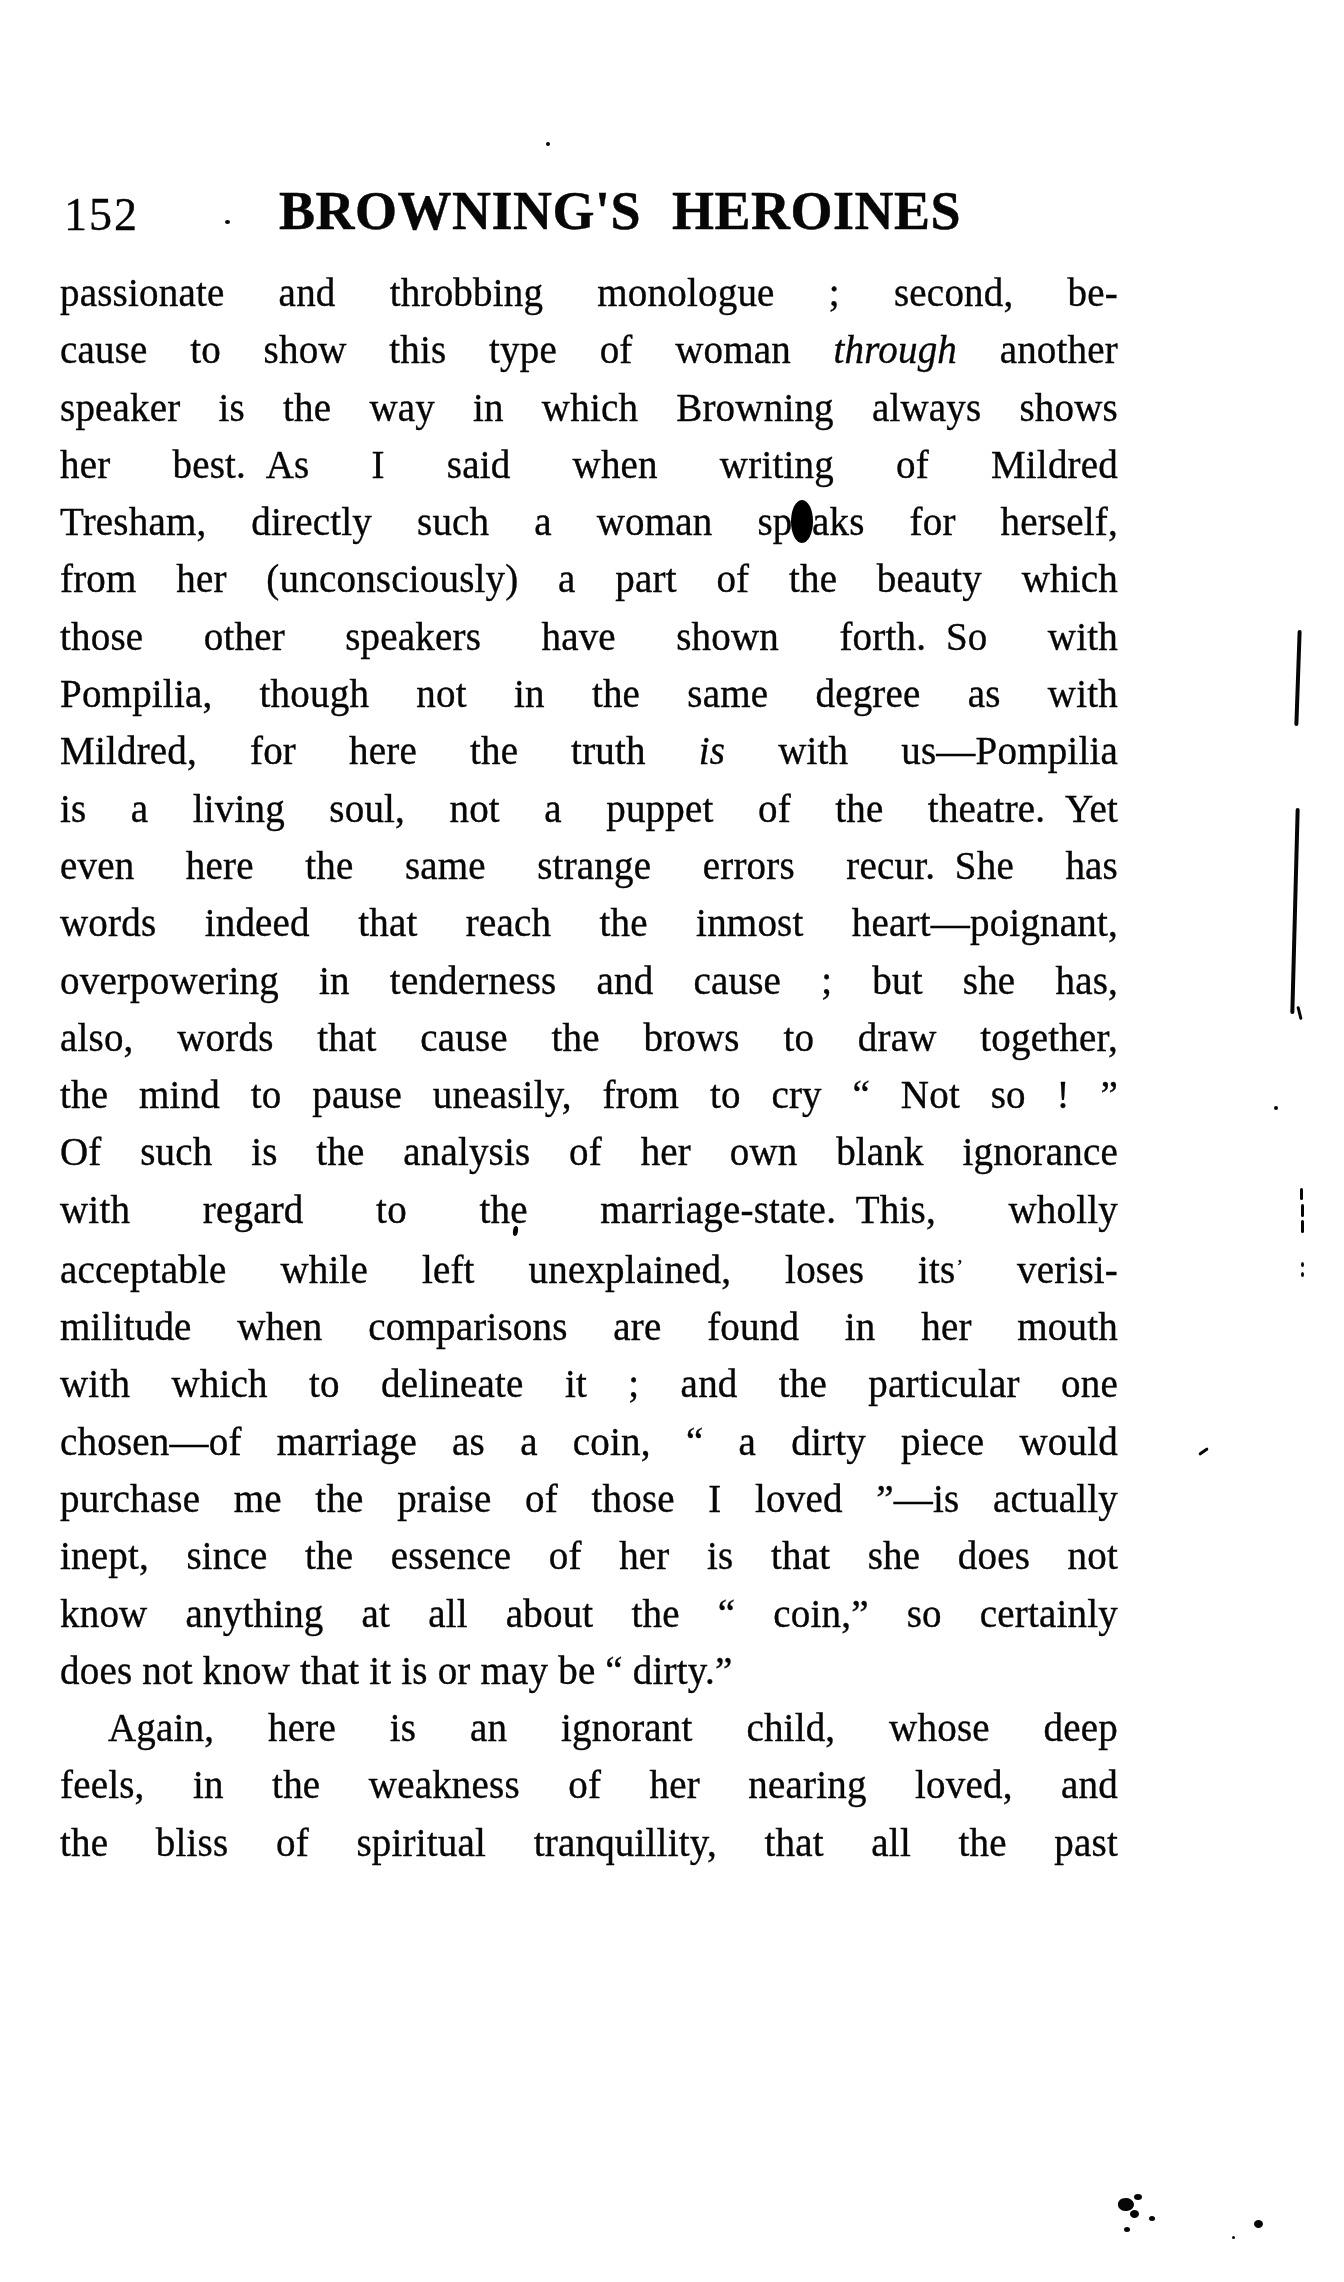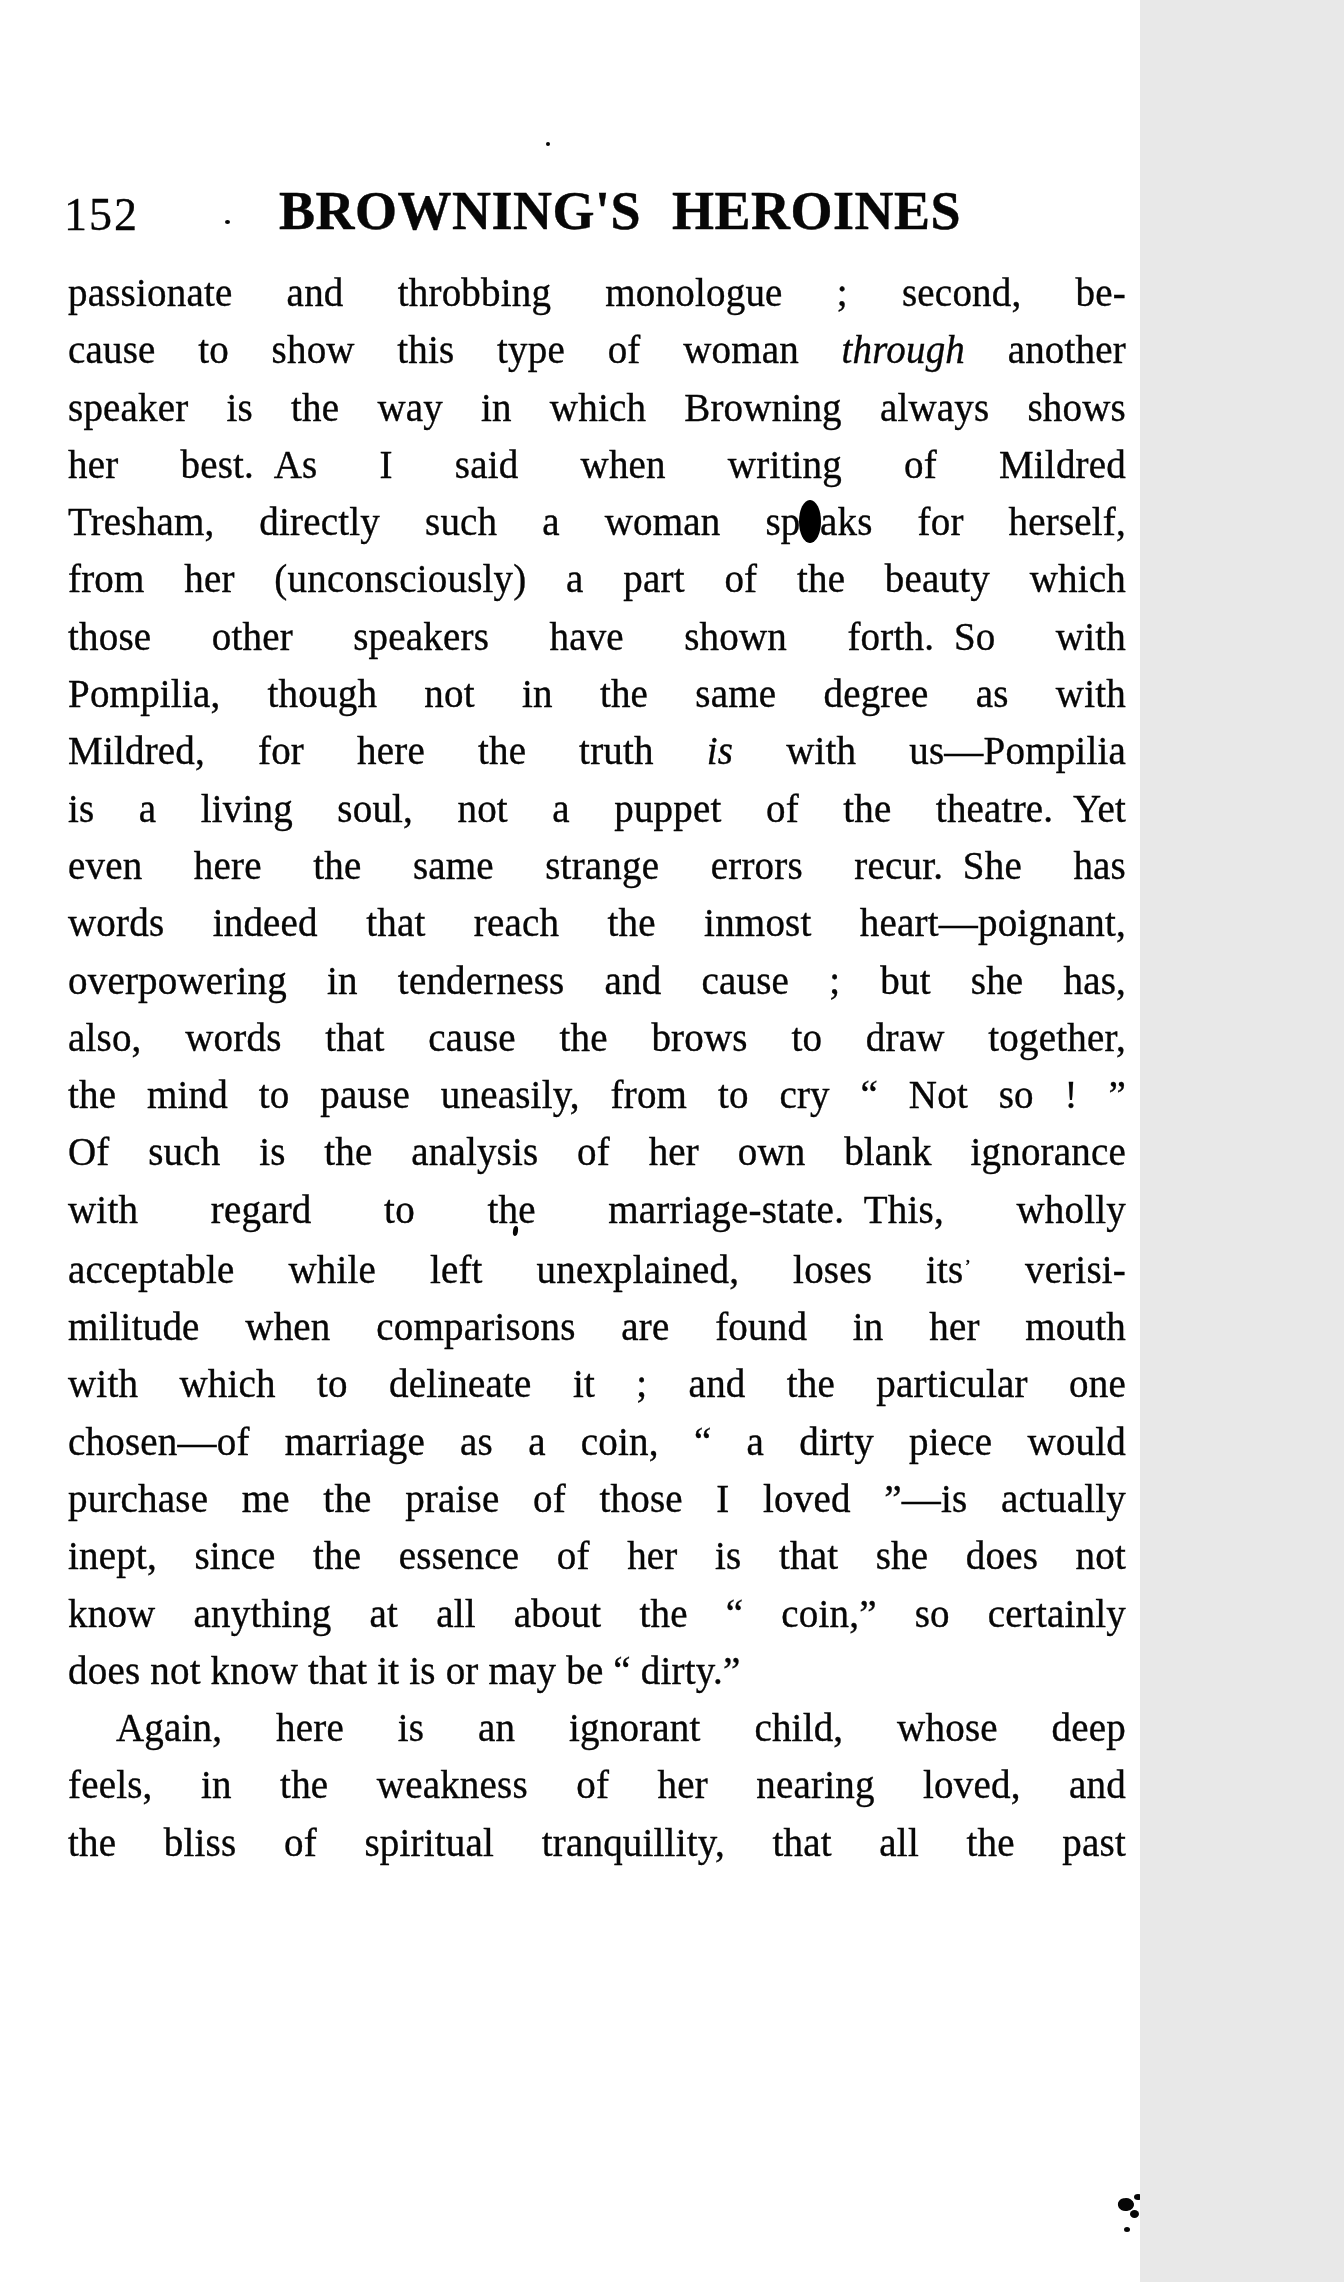--- a/index.html
+++ b/index.html
@@ -1,18 +1,18 @@
 <!DOCTYPE html>
 <html><head>
 <meta charset="utf-8">
 <style>
   html,body{margin:0;padding:0;background:#e8e8e8;}
   .page{
     position:relative;
-    width:1140px;height:2282px;
+    width:1344px;height:2282px;
     background:#ffffff;
     overflow:hidden;
     font-family:"Liberation Serif", serif;
     color:#070707;
   }
   .page-number{
     position:absolute;
     left:64px;top:188px;
     font-size:46px;
     letter-spacing:2px;
@@ -23,21 +23,21 @@
     left:279px;top:180px;
     font-size:54px;
     letter-spacing:0.5px;
     word-spacing:17px;
     white-space:nowrap;
     font-weight:bold;
     -webkit-text-stroke:0.4px #000;
   }
   .text-block{
     position:absolute;
-    left:68px;top:264px;
+    left:60px;top:264px;
     width:1058px;
   }
   .line{
     font-size:39px;
     line-height:57.3px;
     letter-spacing:0.2px;
     text-align:justify;
     text-align-last:justify;
     white-space:normal;
     -webkit-text-stroke:0.35px #000;

